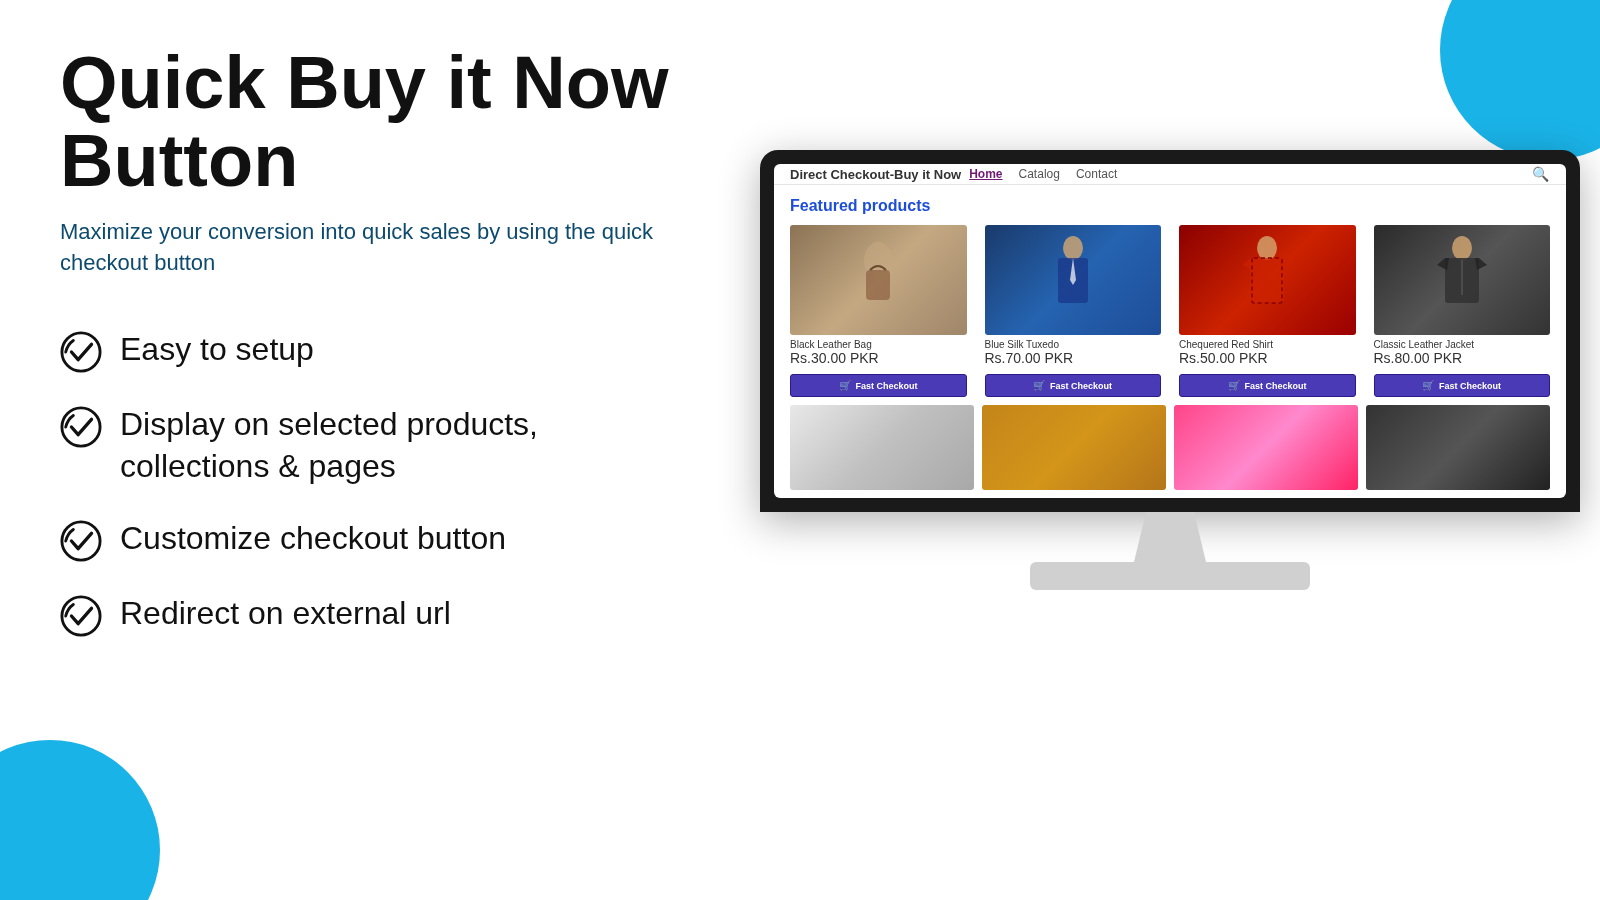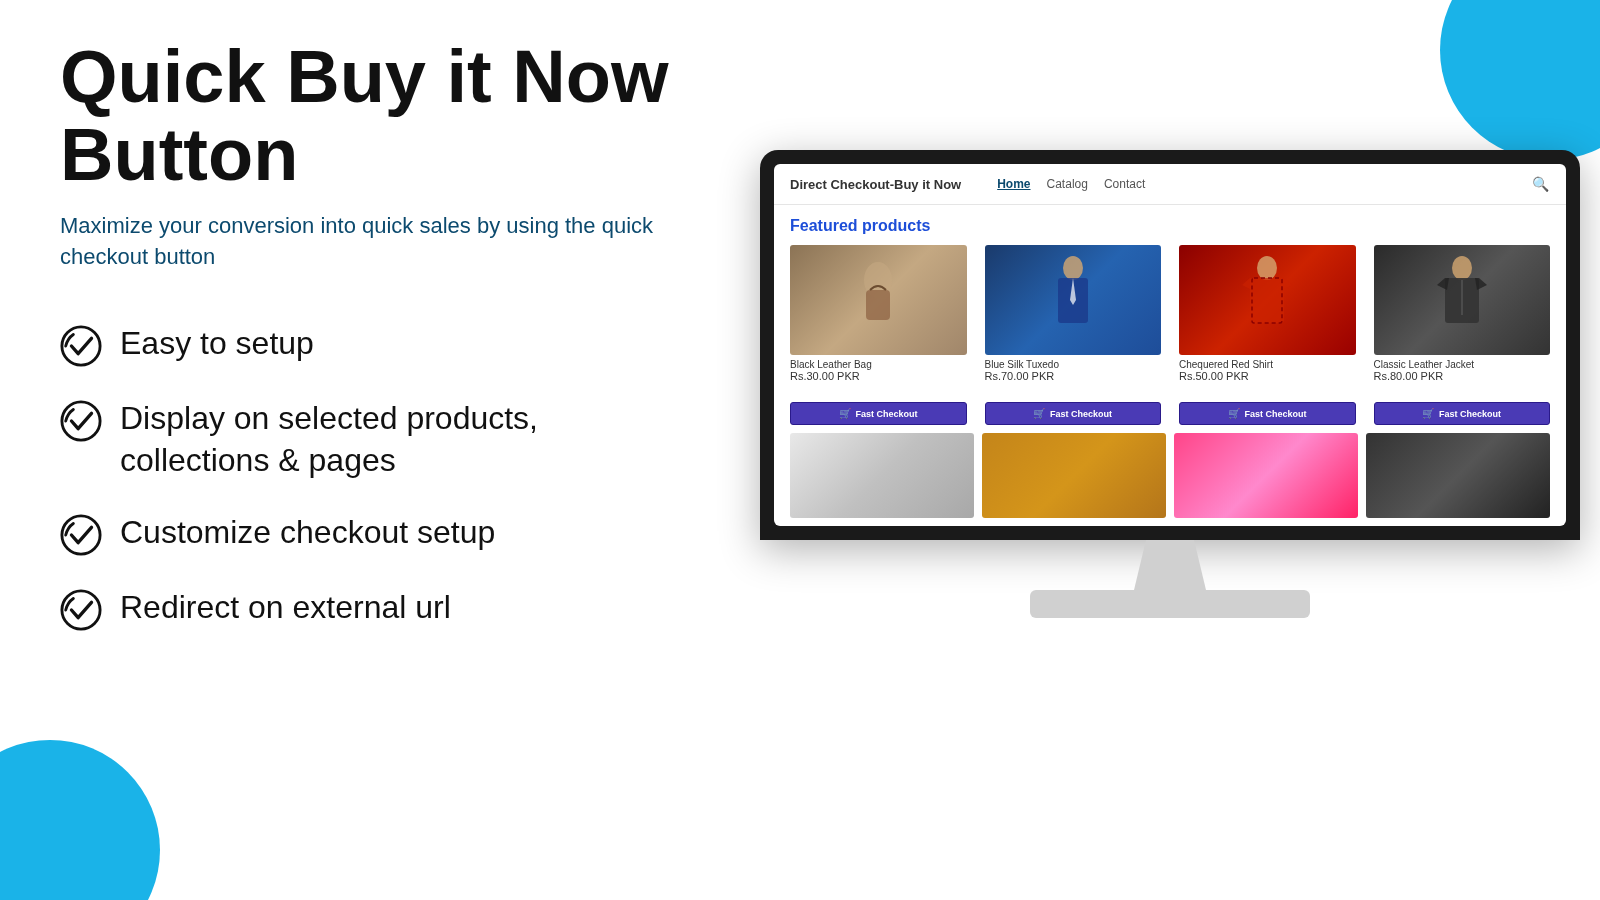--- a/index.html
+++ b/index.html
@@ -29,21 +29,21 @@
       width: 220px;
       height: 220px;
       background: #1ab3e8;
       border-radius: 50%;
     }
 
     
     .left-panel {
       position: absolute;
       left: 60px;
-      top: 38px;
+      top: 44px;
       width: 620px;
     }
 
     .main-title {
       font-size: 74px;
       font-weight: 900;
       color: #111111;
       line-height: 1.05;
       font-family: 'Arial Black', Arial, sans-serif;
       margin-bottom: 18px;
@@ -103,41 +103,41 @@
       background: #ffffff;
       border-radius: 6px;
       overflow: hidden;
       width: 100%;
     }
 
     
     .site-header {
       display: flex;
       align-items: center;
-      padding: 12px 16px;
+      padding: 2px 16px;
       border-bottom: 1px solid #e5e5e5;
-      gap: 36px;
+      gap: 8px;
     }
 
     .site-logo {
       font-size: 13px;
       font-weight: 600;
       color: #333;
       white-space: nowrap;
     }
 
     .site-nav {
       display: flex;
       gap: 16px;
       font-size: 12px;
       color: #555;
     }
 
     .site-nav .active {
-      color: #0c4a6e;
+      color: #701a75;
       text-decoration: underline;
       font-weight: 600;
     }
 
     .site-search {
       margin-left: auto;
       font-size: 14px;
       color: #555;
     }
 
@@ -175,23 +175,23 @@
     }
 
     .product-name {
       font-size: 10px;
       color: #333;
       margin-top: 4px;
       font-weight: 500;
     }
 
     .product-price {
-      font-size: 11px;
+      font-size: 14px;
       color: #333;
-      margin-bottom: 20px;
+      margin-bottom: 8px;
     }
 
     .fast-checkout-btn {
       background: #4a3ab5;
       color: #ffffff;
       border: none;
       border-radius: 3px;
       padding: 5px 4px;
       font-size: 9px;
       font-weight: 600;
@@ -279,21 +279,21 @@
       </svg>
       <span class="feature-text">Display on selected products, collections &amp; pages</span>
     </li>
 
     <li class="feature-item">
       <svg class="check-icon" viewBox="0 0 44 44" fill="none" xmlns="http://www.w3.org/2000/svg">
         <circle cx="22" cy="22" r="20" stroke="#111" stroke-width="3" fill="none"></circle>
         <path d="M12 22 L19 30 L33 14" stroke="#111" stroke-width="3.5" stroke-linecap="round" stroke-linejoin="round" fill="none"></path>
         <path d="M6 22 Q8 14 14 10" stroke="#111" stroke-width="3" stroke-linecap="round" fill="none"></path>
       </svg>
-      <span class="feature-text">Customize checkout setup</span>
+      <span class="feature-text">Customize checkout button</span>
     </li>
 
 
     <li class="feature-item">
       <svg class="check-icon" viewBox="0 0 44 44" fill="none" xmlns="http://www.w3.org/2000/svg">
         <circle cx="22" cy="22" r="20" stroke="#111" stroke-width="3" fill="none"></circle>
         <path d="M12 22 L19 30 L33 14" stroke="#111" stroke-width="3.5" stroke-linecap="round" stroke-linejoin="round" fill="none"></path>
         <path d="M6 22 Q8 14 14 10" stroke="#111" stroke-width="3" stroke-linecap="round" fill="none"></path>
       </svg>
       <span class="feature-text">Redirect on external url</span>

